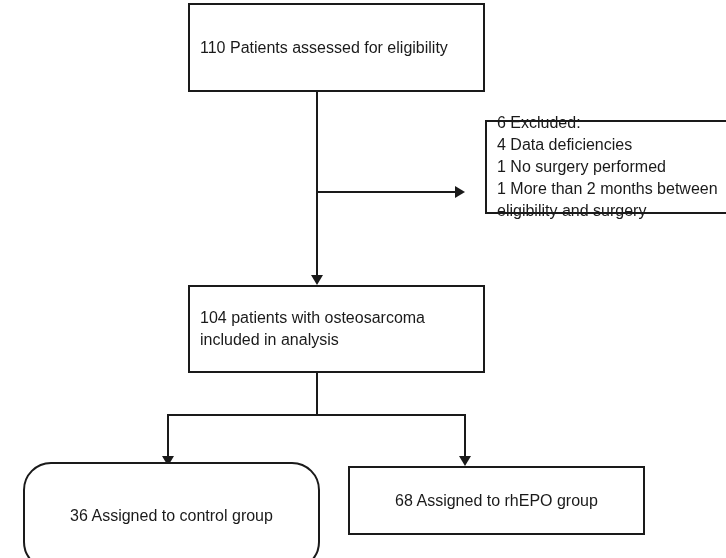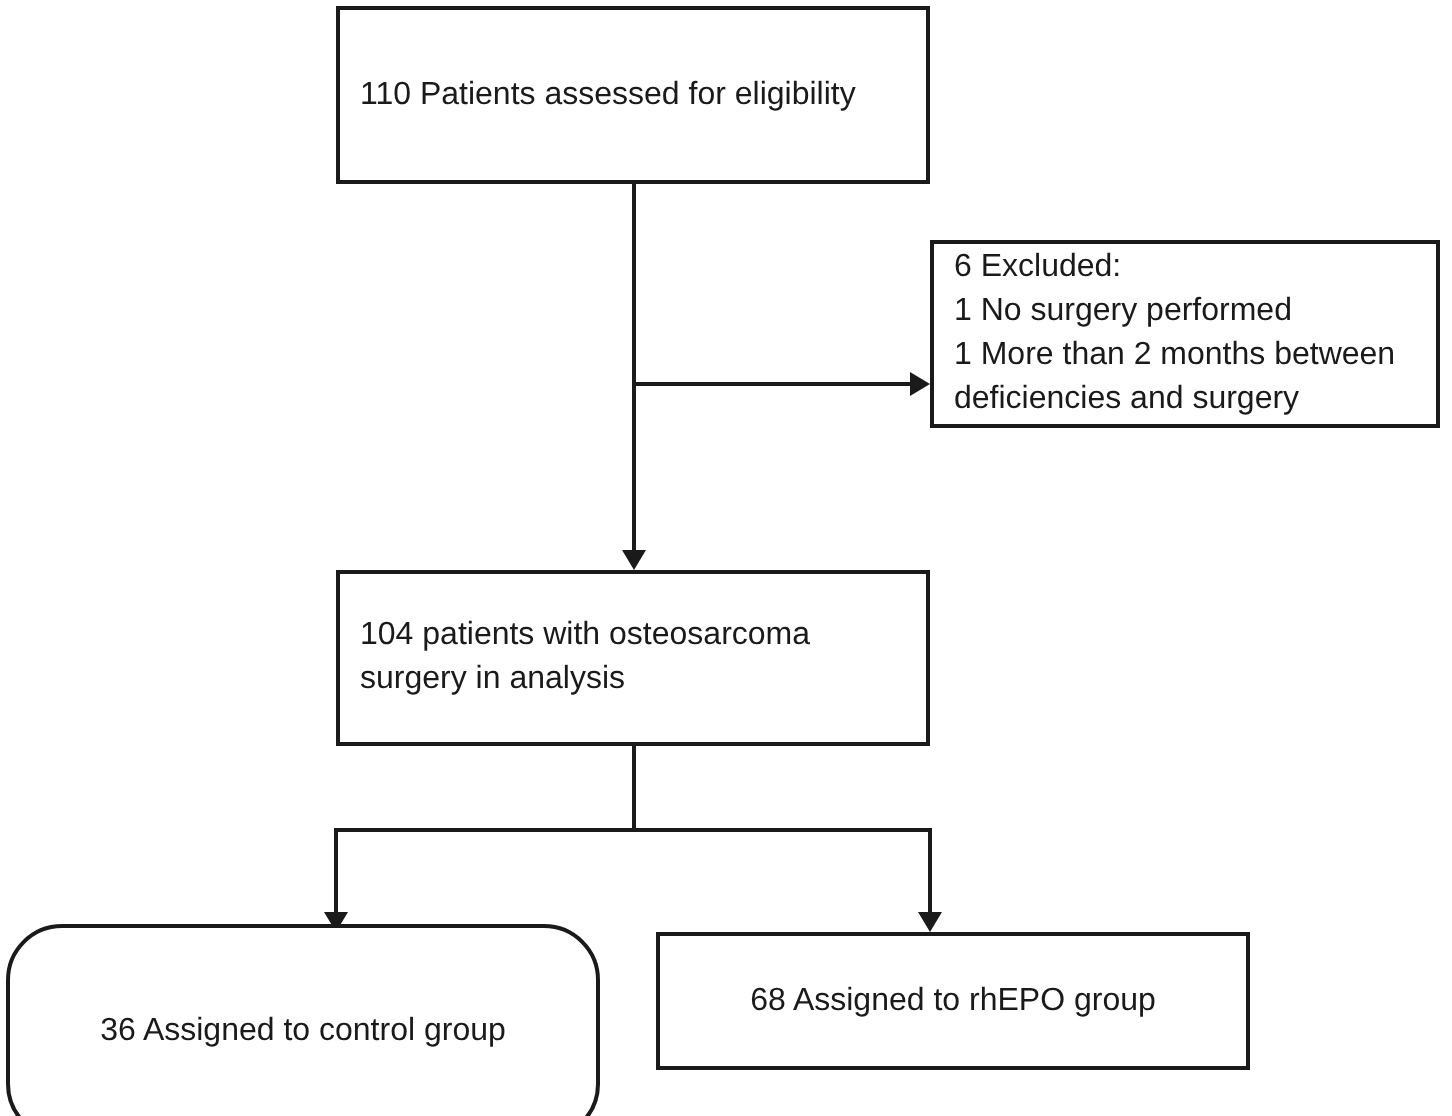--- a/index.html
+++ b/index.html
@@ -20,20 +20,21 @@
   }
   .box {
     position: absolute;
     box-sizing: border-box;
     border: 2px solid #1a1a1a;
     background: #ffffff;
     display: flex;
     flex-direction: column;
     justify-content: center;
     padding: 6px 10px;
+    margin-left: 20px;
   }
   .box.align-left   { align-items: flex-start; text-align: left; }
   .box.align-center { align-items: center;     text-align: center; }
 
   #box-eligibility { left: 168px; top: 3px;   width: 297px; height: 89px; }
   #box-excluded    { left: 465px; top: 120px; width: 255px; height: 94px; }
   #box-analysis    { left: 168px; top: 285px; width: 297px; height: 88px; text-align: center; }
   #box-control     { left: 3px;   top: 462px; width: 297px; height: 108px; border-radius: 28px; }
   #box-rhepo       { left: 328px; top: 466px; width: 297px; height: 69px; }
 
@@ -90,28 +91,29 @@
   <div class="arrow-right" id="arrow-into-excluded"></div>
   <div class="arrow-down" id="arrow-into-control"></div>
   <div class="arrow-down" id="arrow-into-rhepo"></div>
 
   <div class="box align-left" id="box-eligibility">
     <div class="line">110 Patients assessed for eligibility</div>
   </div>
 
   <div class="box align-left" id="box-excluded">
     <div class="line">6 Excluded:</div>
+    <div class="line">4 Data deficiencies</div>
     <div class="line">1 No surgery performed</div>
     <div class="line">1 More than 2 months between</div>
-    <div class="line">deficiencies and surgery</div>
+    <div class="line">eligibility and surgery</div>
   </div>
 
   <div class="box align-left" id="box-analysis">
     <div class="line">104 patients with osteosarcoma</div>
-    <div class="line">surgery in analysis</div>
+    <div class="line">included in analysis</div>
   </div>
 
   <div class="box align-center" id="box-control">
     <div class="line">36 Assigned to control group</div>
   </div>
 
   <div class="box align-center" id="box-rhepo">
     <div class="line">68 Assigned to rhEPO group</div>
   </div>
 

